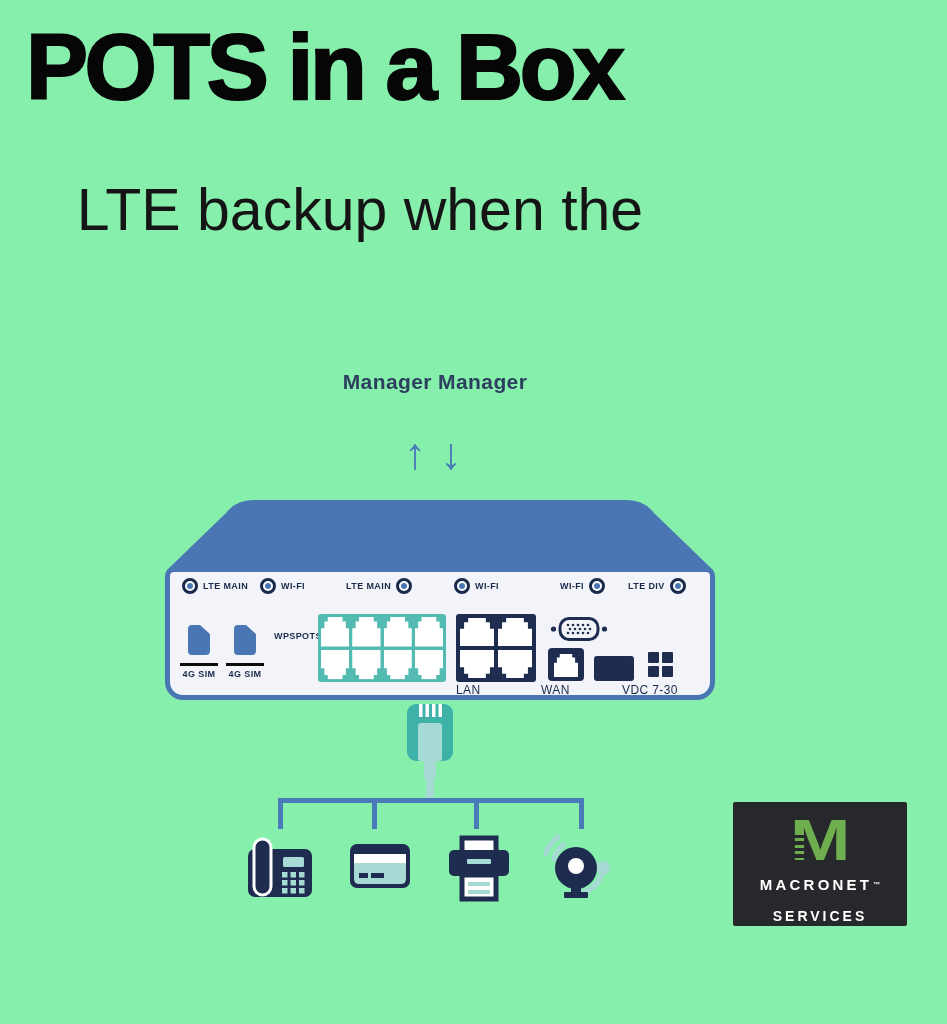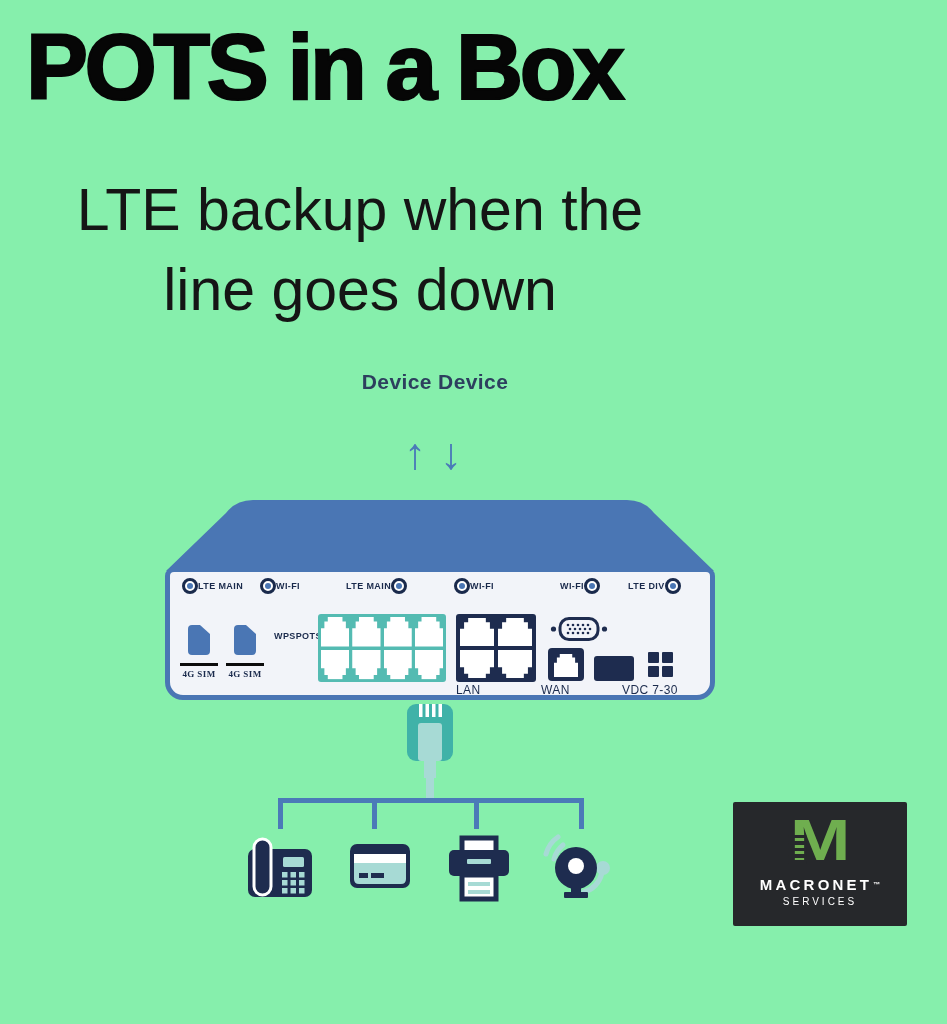--- a/index.html
+++ b/index.html
@@ -15,27 +15,27 @@
                   font-size:21px;font-weight:700;color:#2d3f5e;letter-spacing:.4px;}
   .arrows{position:absolute;left:158px;top:432px;width:550px;display:flex;
           justify-content:center;gap:14px;font-size:44px;font-weight:700;color:#4b7ab8;line-height:1;}
 
   
   .router{position:absolute;left:165px;top:500px;width:550px;height:200px;}
   .router-top{position:absolute;left:0;top:0;}
   .panel{position:absolute;left:0;top:67px;width:550px;height:133px;box-sizing:border-box;
          background:#f2f4f9;border:5px solid #4a76b4;border-radius:9px 9px 18px 18px;}
   .panel-inner{position:absolute;inset:0;}
-  .ant-group{position:absolute;top:5px;display:flex;align-items:center;height:17px;}
+  .ant-group{position:absolute;top:5px;display:flex;align-items:center;gap:5px;height:17px;}
   .conn{width:10px;height:10px;border:3.5px solid #1a2a4c;border-radius:50%;background:#fff;
         display:inline-flex;align-items:center;justify-content:center;flex:0 0 auto;}
   .conn::after{content:"";width:6px;height:6px;border-radius:50%;background:#4a76b4;}
   .plabel{font-size:9px;font-weight:700;color:#1a2a4c;letter-spacing:.4px;white-space:nowrap;}
 
-  .sim-group{position:absolute;top:52px;width:42px;text-align:center;font-family:Liberation Serif, serif;}
+  .sim-group{position:absolute;top:52px;width:42px;text-align:center;}
   .sim-line{width:38px;height:3px;background:#0c0c0c;margin:3px auto 3px;}
   .wps-reset{position:absolute;left:104px;top:52px;width:46px;display:flex;flex-direction:row;
              align-items:center;}
   .led{width:9px;height:9px;border-radius:50%;background:#4a76b4;}
 
   .teal-block{position:absolute;left:148px;top:42px;width:128px;height:68px;background:#54bbb2;
               border-radius:3px;display:grid;grid-template-columns:repeat(4,1fr);
               grid-template-rows:1fr 1fr;gap:3px;padding:3px;box-sizing:border-box;}
   .lan-block{position:absolute;left:286px;top:42px;width:80px;height:68px;background:#1e2c4f;
              border-radius:3px;display:grid;grid-template-columns:1fr 1fr;grid-template-rows:1fr 1fr;
@@ -65,35 +65,34 @@
   
   .logo{position:absolute;left:733px;top:802px;width:174px;height:124px;background:#26282b;
         border-radius:2px;display:flex;flex-direction:column;align-items:center;}
   .logo-m{position:relative;margin-top:9px;font-size:58px;line-height:1;font-weight:800;
           color:#6fae4f;transform:scaleX(1.25);transform-origin:center;}
   .logo-m .stripes{position:absolute;left:-1px;bottom:3px;width:14px;height:34px;
           background:repeating-linear-gradient(to bottom,rgba(0,0,0,0) 0 3px,#26282b 3px 6.5px);}
   .logo-name-row{margin-top:7px;color:#ffffff;font-weight:700;font-size:15px;letter-spacing:3.2px;
                  display:flex;align-items:center;}
   .logo-tm{font-size:7px;letter-spacing:0;margin-left:1px;margin-top:-1px;}
-  .logo-tagline{margin-top:3px;color:#ffffff;font-weight:400;font-size:10px;letter-spacing:3px;}
+  .logo-tagline{margin-top:15px;color:#ffffff;font-weight:700;font-size:14px;letter-spacing:3px;}
 </style>
 </head>
 <body>
 
 <div class="canvas">
 
   <div class="title">POTS in a Box</div>
 
   <div class="subtitle">
     <div>LTE backup when the</div>
-    <div>line goes down</div>
-  </div>
-
-  <div class="device-manager">Device Device</div>
+  </div>
+
+  <div class="device-manager">Manager Manager</div>
 
   <div class="arrows">
     <span>↑</span>
     <span>↓</span>
   </div>
 
   <div class="router">
     <svg class="router-top" width="550" height="72" viewBox="0 0 550 72">
       <path d="M88 0 H462 Q479 0 489 13 L549 71 H1 L61 13 Q71 0 88 0 Z" fill="#4a76b4"></path>
     </svg>

